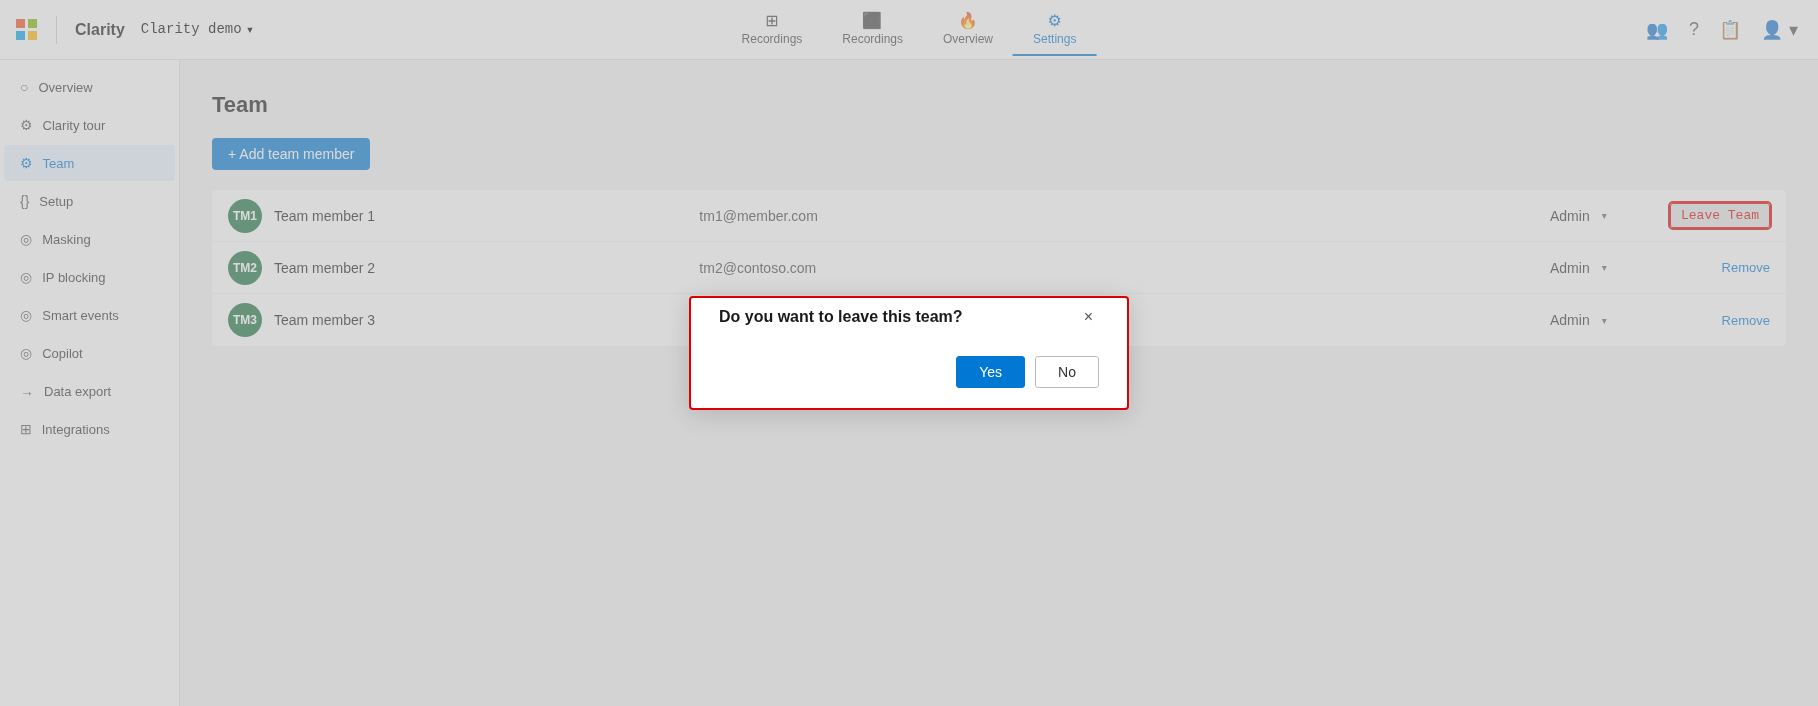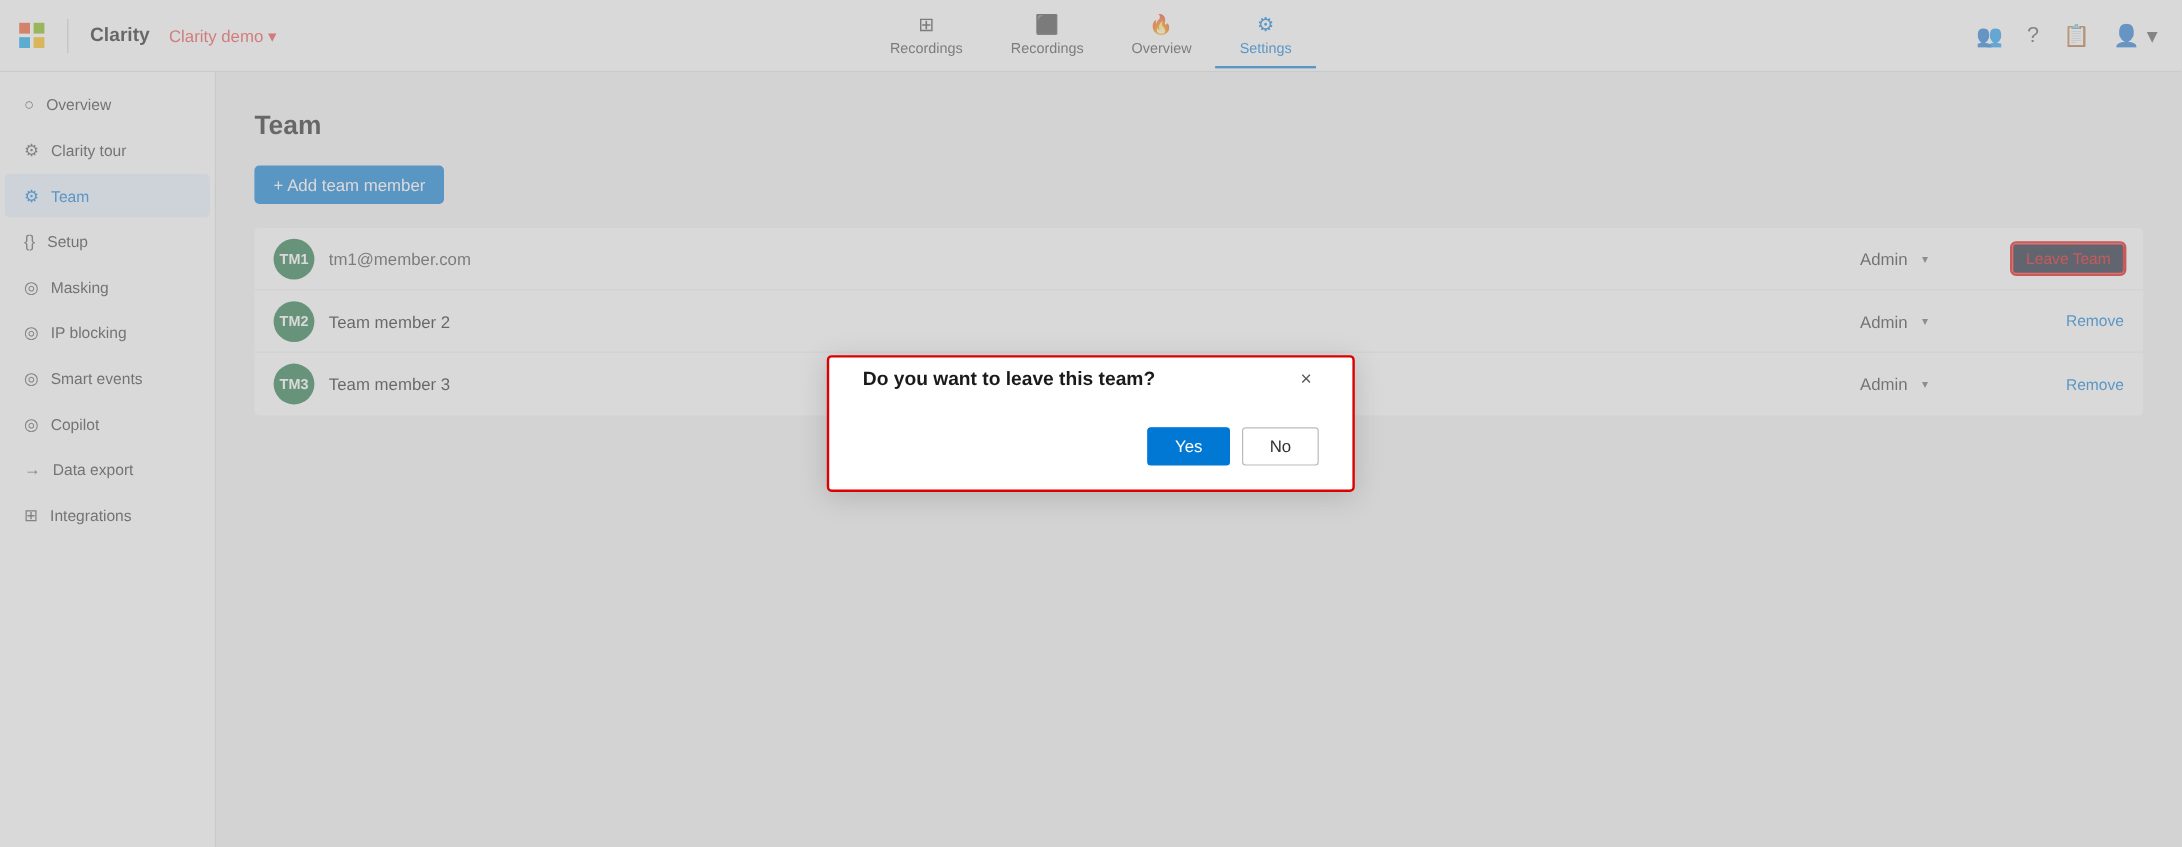--- a/index.html
+++ b/index.html
@@ -6,21 +6,21 @@
     body { font-family: 'Segoe UI', Arial, sans-serif; background: #f3f3f3; color: #333; height: 706px; width: 1818px; overflow: hidden; }
 
     
     .topbar {
       display: flex; align-items: center; height: 60px; background: #fff;
       border-bottom: 1px solid #e0e0e0; padding: 0 16px; position: relative;
     }
     .topbar-logo { display: flex; align-items: center; gap: 8px; margin-right: 4px; justify-content: space-between; }
     .topbar-divider { width: 1px; height: 28px; background: #ccc; margin: 0 10px; }
     .topbar-brand { font-size: 16px; font-weight: 600; color: #1a1a1a; }
-    .topbar-project { display: flex; align-items: flex-start; gap: 4px; font-size: 14px; color: #ef4444; cursor: pointer; margin-left: 12px; }
+    .topbar-project { display: flex; align-items: flex-start; gap: 4px; font-size: 14px; color: #000000; cursor: pointer; margin-left: 12px; font-family: Liberation Mono, monospace; }
 
     .topbar-nav { display: flex; align-items: center; gap: 0; position: absolute; left: 50%; transform: translateX(-50%); }
     .topbar-nav-item { display: flex; flex-direction: column; align-items: center; gap: 2px; padding: 8px 20px; cursor: pointer; font-size: 12px; color: #444; text-decoration: none; border-bottom: 2px solid transparent; }
     .topbar-nav-item.active { color: #0078d4; border-bottom: 2px solid #0078d4; }
     .nav-icon { font-size: 16px; }
 
     .topbar-right { margin-left: auto; display: flex; align-items: center; gap: 12px; }
     .topbar-right-icon { font-size: 18px; cursor: pointer; color: #555; padding: 4px; }
 
     
@@ -64,23 +64,24 @@
     }
     .member-name { font-size: 14px; color: #1a1a1a; flex: 1; }
     .member-email { font-size: 14px; color: #444; flex: 2; }
     .member-role {
       display: flex; align-items: center; gap: 12px; font-size: 14px; color: #333;
       min-width: 100px;
     }
     .role-chevron { font-size: 10px; color: #666; }
     .member-actions { min-width: 120px; display: flex; justify-content: flex-end; }
     .leave-team-btn {
-      border: 1.5px solid #d00; color: #d00; background: #0f172a;
+      border: 1.5px solid #d00; color: #d00; background: #e5e5e5;
       border-radius: 3px; padding: 4px 10px; font-size: 13px; cursor: pointer;
       outline: 2px solid #d00;
+      font-family: Liberation Mono, monospace;
     }
     .remove-link { color: #0078d4; font-size: 13px; cursor: pointer; background: none; border: none; }
 
     
     .overlay {
       position: fixed; top: 0; left: 0; right: 0; bottom: 0;
       background: rgba(180,180,180,0.5); z-index: 100;
       display: flex; align-items: center; justify-content: center;
     }
 
@@ -206,33 +207,35 @@
 
 <div class="main">
   <h1 class="page-title">Team</h1>
 
   <button class="add-btn">+ Add team member</button>
 
   <div class="team-table">
 
     <div class="team-row">
       <div class="member-avatar">TM1</div>
+      <span class="member-name">Team member 1</span>
       <span class="member-email">tm1@member.com</span>
       <div class="member-role">
         <span>Admin</span>
         <span class="role-chevron">▾</span>
       </div>
       <div class="member-actions">
         <button class="leave-team-btn">Leave Team</button>
       </div>
     </div>
 
     <div class="team-row">
       <div class="member-avatar">TM2</div>
       <span class="member-name">Team member 2</span>
+      <span class="member-email">tm2@contoso.com</span>
       <div class="member-role">
         <span>Admin</span>
         <span class="role-chevron">▾</span>
       </div>
       <div class="member-actions">
         <button class="remove-link">Remove</button>
       </div>
     </div>
 
     <div class="team-row">

